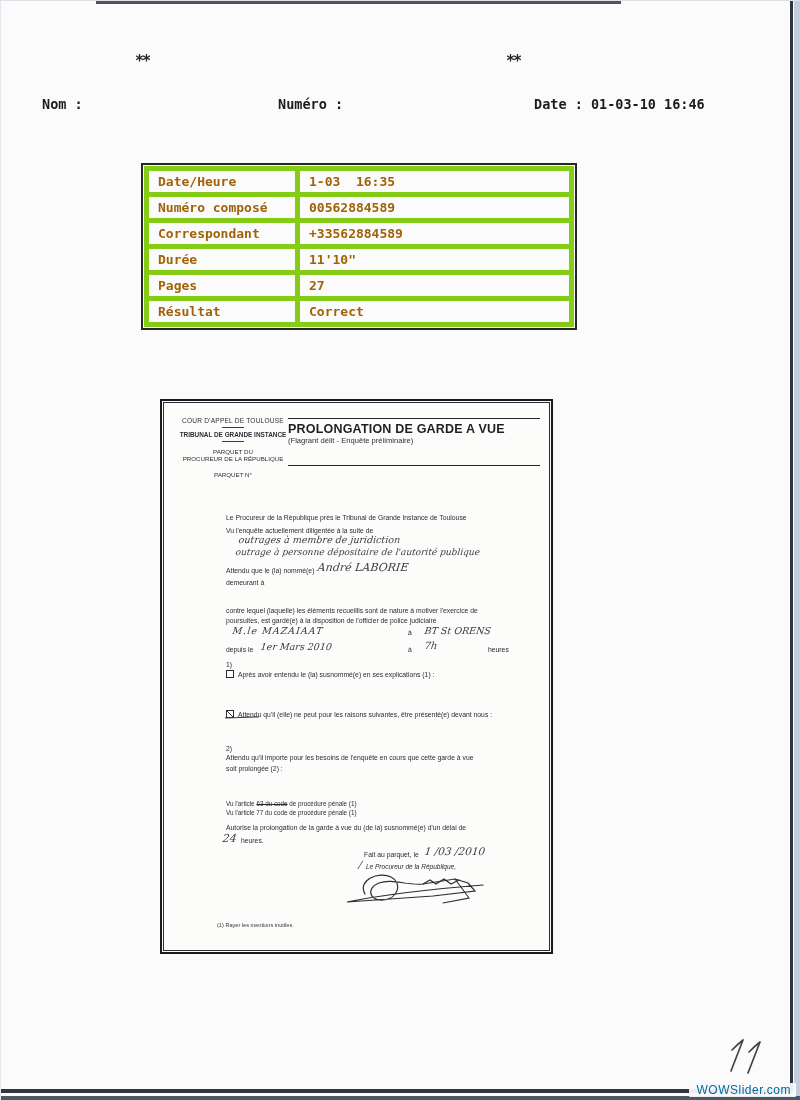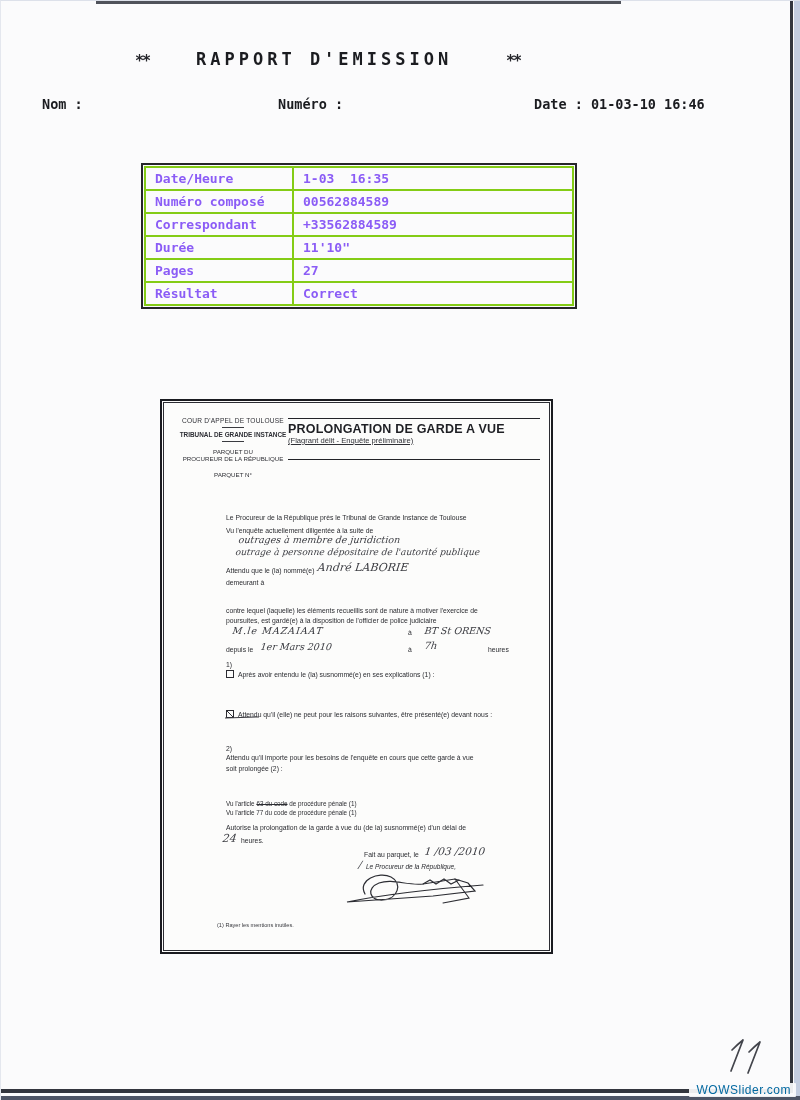--- a/index.html
+++ b/index.html
@@ -29,42 +29,42 @@
   .meta-nom{left:8px;margin-left:33px;}
   .meta-numero{left:277px;}
   .meta-date{left:533px;}
   
   .fax-table{
     position:absolute;left:140px;top:162px;width:436px;
     border:2px solid #26262a;padding:1px;background:transparent;box-sizing:border-box;
   }
   .fax-table table{width:100%;border-collapse:collapse;}
   .fax-table td{
-    border:2px solid #84cc16;font:700 13px "DejaVu Sans Mono",monospace;color:#8b5cf6;
+    border:5px solid #84cc16;font:700 13px "DejaVu Sans Mono",monospace;color:#a16207;
     padding:2px 9px;height:17px;white-space:pre;vertical-align:middle;
   }
   .fax-table td.lbl{width:128px;}
   
   .doc{
     position:absolute;left:159px;top:398px;width:389px;height:551px;
     background:#fcfcfb;border:2px solid #1a1b20;box-sizing:content-box;
     box-shadow:inset 0 0 0 1px #fcfcfb, inset 0 0 0 2px #2b2c32;
     color:#27272c;
   }
   .doc .abs{position:absolute;}
   .court{left:10px;top:16px;width:122px;text-align:center;color:#2e2f35;}
   .court .c1{font-size:6.6px;letter-spacing:.2px;}
   .court .c2{font-size:6.4px;font-weight:700;}
   .court .c3,.court .c4{font-size:6.2px;}
   .court .c3{margin-top:6px;}
   .court .c5{font-size:6.2px;margin-top:9px;}
   .court .rule{width:22px;height:1px;background:#3a3b40;margin:3px auto;}
   .titleblock{left:126px;top:17px;width:252px;}
   .doc-title{font-size:12.5px;font-weight:700;letter-spacing:.2px;border-top:1.5px solid #232428;padding-top:3px;color:#1e1f24;}
-  .doc-subtitle{font-size:7.6px;border-bottom:1px solid #232428;padding-bottom:14px;color:#2e2f35;text-decoration:underline;}
+  .doc-subtitle{font-size:7.6px;border-bottom:1px solid #232428;padding-bottom:20px;color:#2e2f35;}
   .bt{font-size:6.8px;line-height:1.2;color:#2b2c31;}
   .bt-sm{font-size:6.3px;color:#2b2c31;}
   .hw{font-family:"DejaVu Serif",serif;font-style:italic;color:#3b3c42;transform:skewX(-7deg);transform-origin:left bottom;white-space:nowrap;}
   .cb{display:inline-block;width:6px;height:6px;border:1px solid #2b2b31;margin-right:4px;vertical-align:-1px;position:relative;}
   .cb.slashed{background:linear-gradient(to top right,transparent 44%,#35353b 44%,#35353b 58%,transparent 58%);}
   .strike{text-decoration:line-through;text-decoration-thickness:1px;}
   .hand-underline{position:absolute;left:63px;top:316px;width:34px;height:1px;background:#3a3a40;transform:rotate(-2deg);}
   .footnote{font-size:5.6px;color:#36373c;}
   
   .pagenum{position:absolute;left:720px;top:1030px;}
@@ -74,21 +74,20 @@
 
 <div id="page">
 
   <div class="scan-edge-top"></div>
   <div class="frame-right"></div>
   <div class="scan-edge-right"></div>
   <div class="scan-edge-bottom"></div>
   <div class="frame-bottom"></div>
 
   <span class="stars stars-left">**</span>
-  <div class="fax-title">RAPPORT D'EMISSION</div>
   <span class="stars stars-right">**</span>
 
   <div class="meta meta-nom">Nom :</div>
   <div class="meta meta-numero">Numéro :</div>
   <div class="meta meta-date">Date : 01-03-10 16:46</div>
 
   <div class="fax-table">
     <table>
       <tbody>
         <tr>

